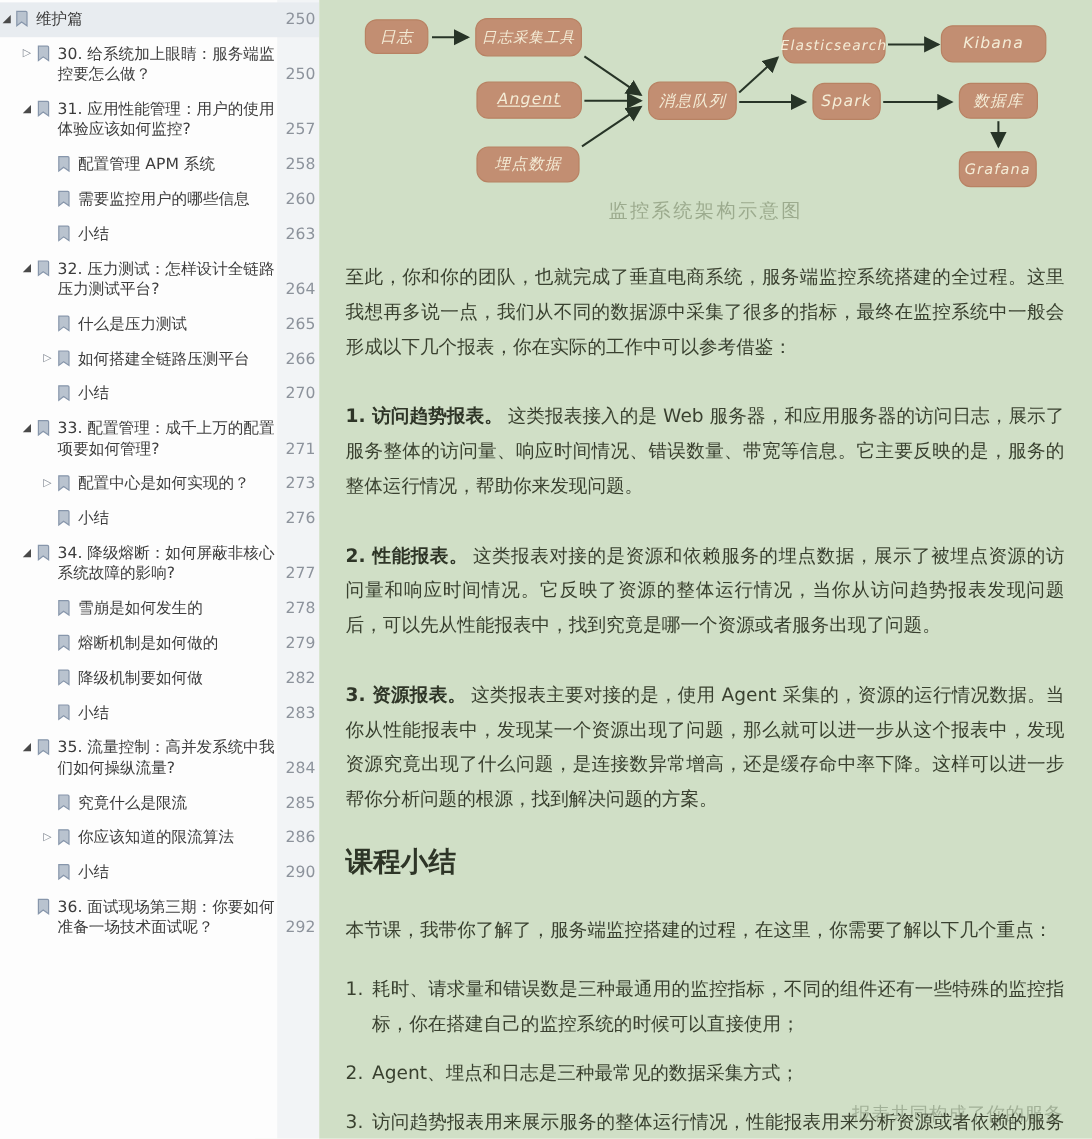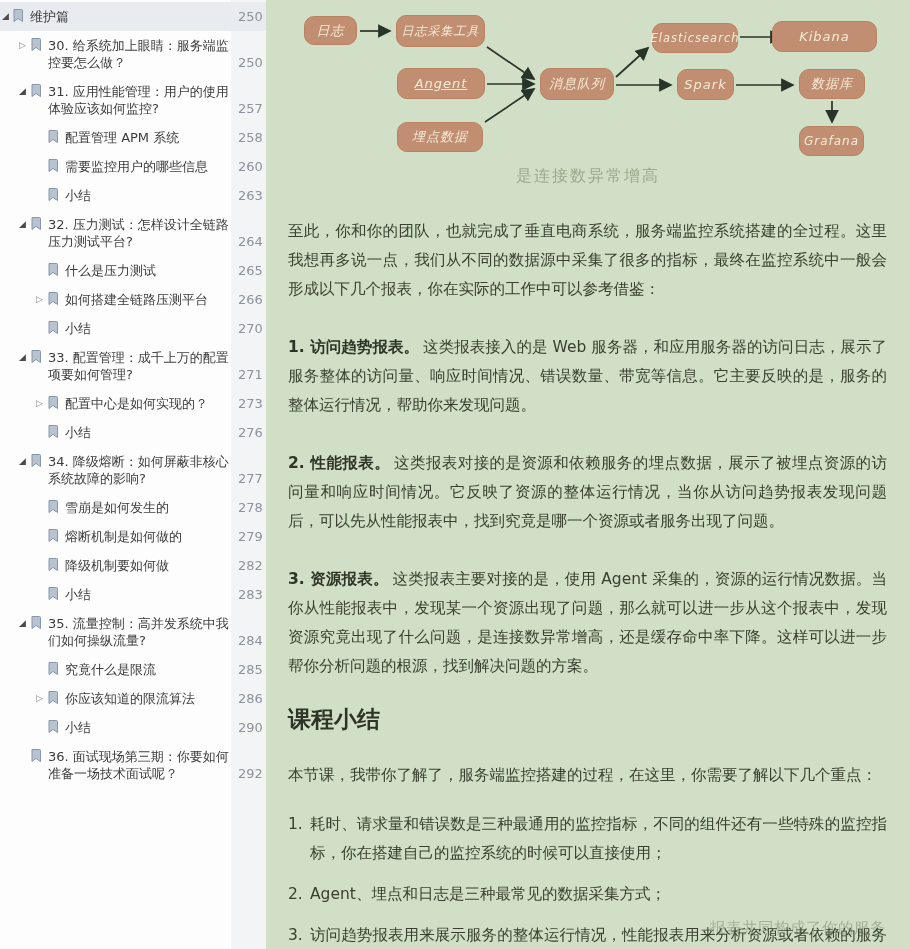--- a/index.html
+++ b/index.html
@@ -291,30 +291,30 @@
       </div>
     <div class="dnode" style="left:274px;top:68px;width:74px;height:32px;">
         <span>消息队列</span>
       </div>
     <div class="dnode" style="left:386px;top:23px;width:86px;height:30px;font-size:11.5px;">
         <span>Elasticsearch</span>
       </div>
     <div class="dnode" style="left:411px;top:69px;width:57px;height:31px;">
         <span>Spark</span>
       </div>
-    <div class="dnode" style="left:506px;top:21px;width:105px;height:31px;">
+    <div class="dnode" style="left:518px;top:21px;width:88px;height:31px;">
         <span>Kibana</span>
       </div>
     <div class="dnode" style="left:533px;top:69px;width:66px;height:30px;">
         <span>数据库</span>
       </div>
     <div class="dnode" style="left:533px;top:126px;width:65px;height:30px;font-size:12px;">
         <span>Grafana</span>
       </div>
-    <div class="dcaption">是连接数异常增高</div>
+    <div class="dcaption">监控系统架构示意图</div>
   </div>
 
   <div class="doc-body">
     <p class="first"><span>至此，你和你的团队，也就完成了垂直电商系统，服务端监控系统搭建的全过程。这里我想再多说一点，我们从不同的数据源中采集了很多的指标，最终在监控系统中一般会形成以下几个报表，你在实际的工作中可以参考借鉴：</span></p>
     <p><b class="lead">1. 访问趋势报表。</b><span>这类报表接入的是 Web 服务器，和应用服务器的访问日志，展示了服务整体的访问量、响应时间情况、错误数量、带宽等信息。它主要反映的是，服务的整体运行情况，帮助你来发现问题。</span></p>
     <p><b class="lead">2. 性能报表。</b><span>这类报表对接的是资源和依赖服务的埋点数据，展示了被埋点资源的访问量和响应时间情况。它反映了资源的整体运行情况，当你从访问趋势报表发现问题后，可以先从性能报表中，找到究竟是哪一个资源或者服务出现了问题。</span></p>
     <p><b class="lead">3. 资源报表。</b><span>这类报表主要对接的是，使用 Agent 采集的，资源的运行情况数据。当你从性能报表中，发现某一个资源出现了问题，那么就可以进一步从这个报表中，发现资源究竟出现了什么问题，是连接数异常增高，还是缓存命中率下降。这样可以进一步帮你分析问题的根源，找到解决问题的方案。</span></p>
 
     <h2 class="sec">课程小结</h2>
 

